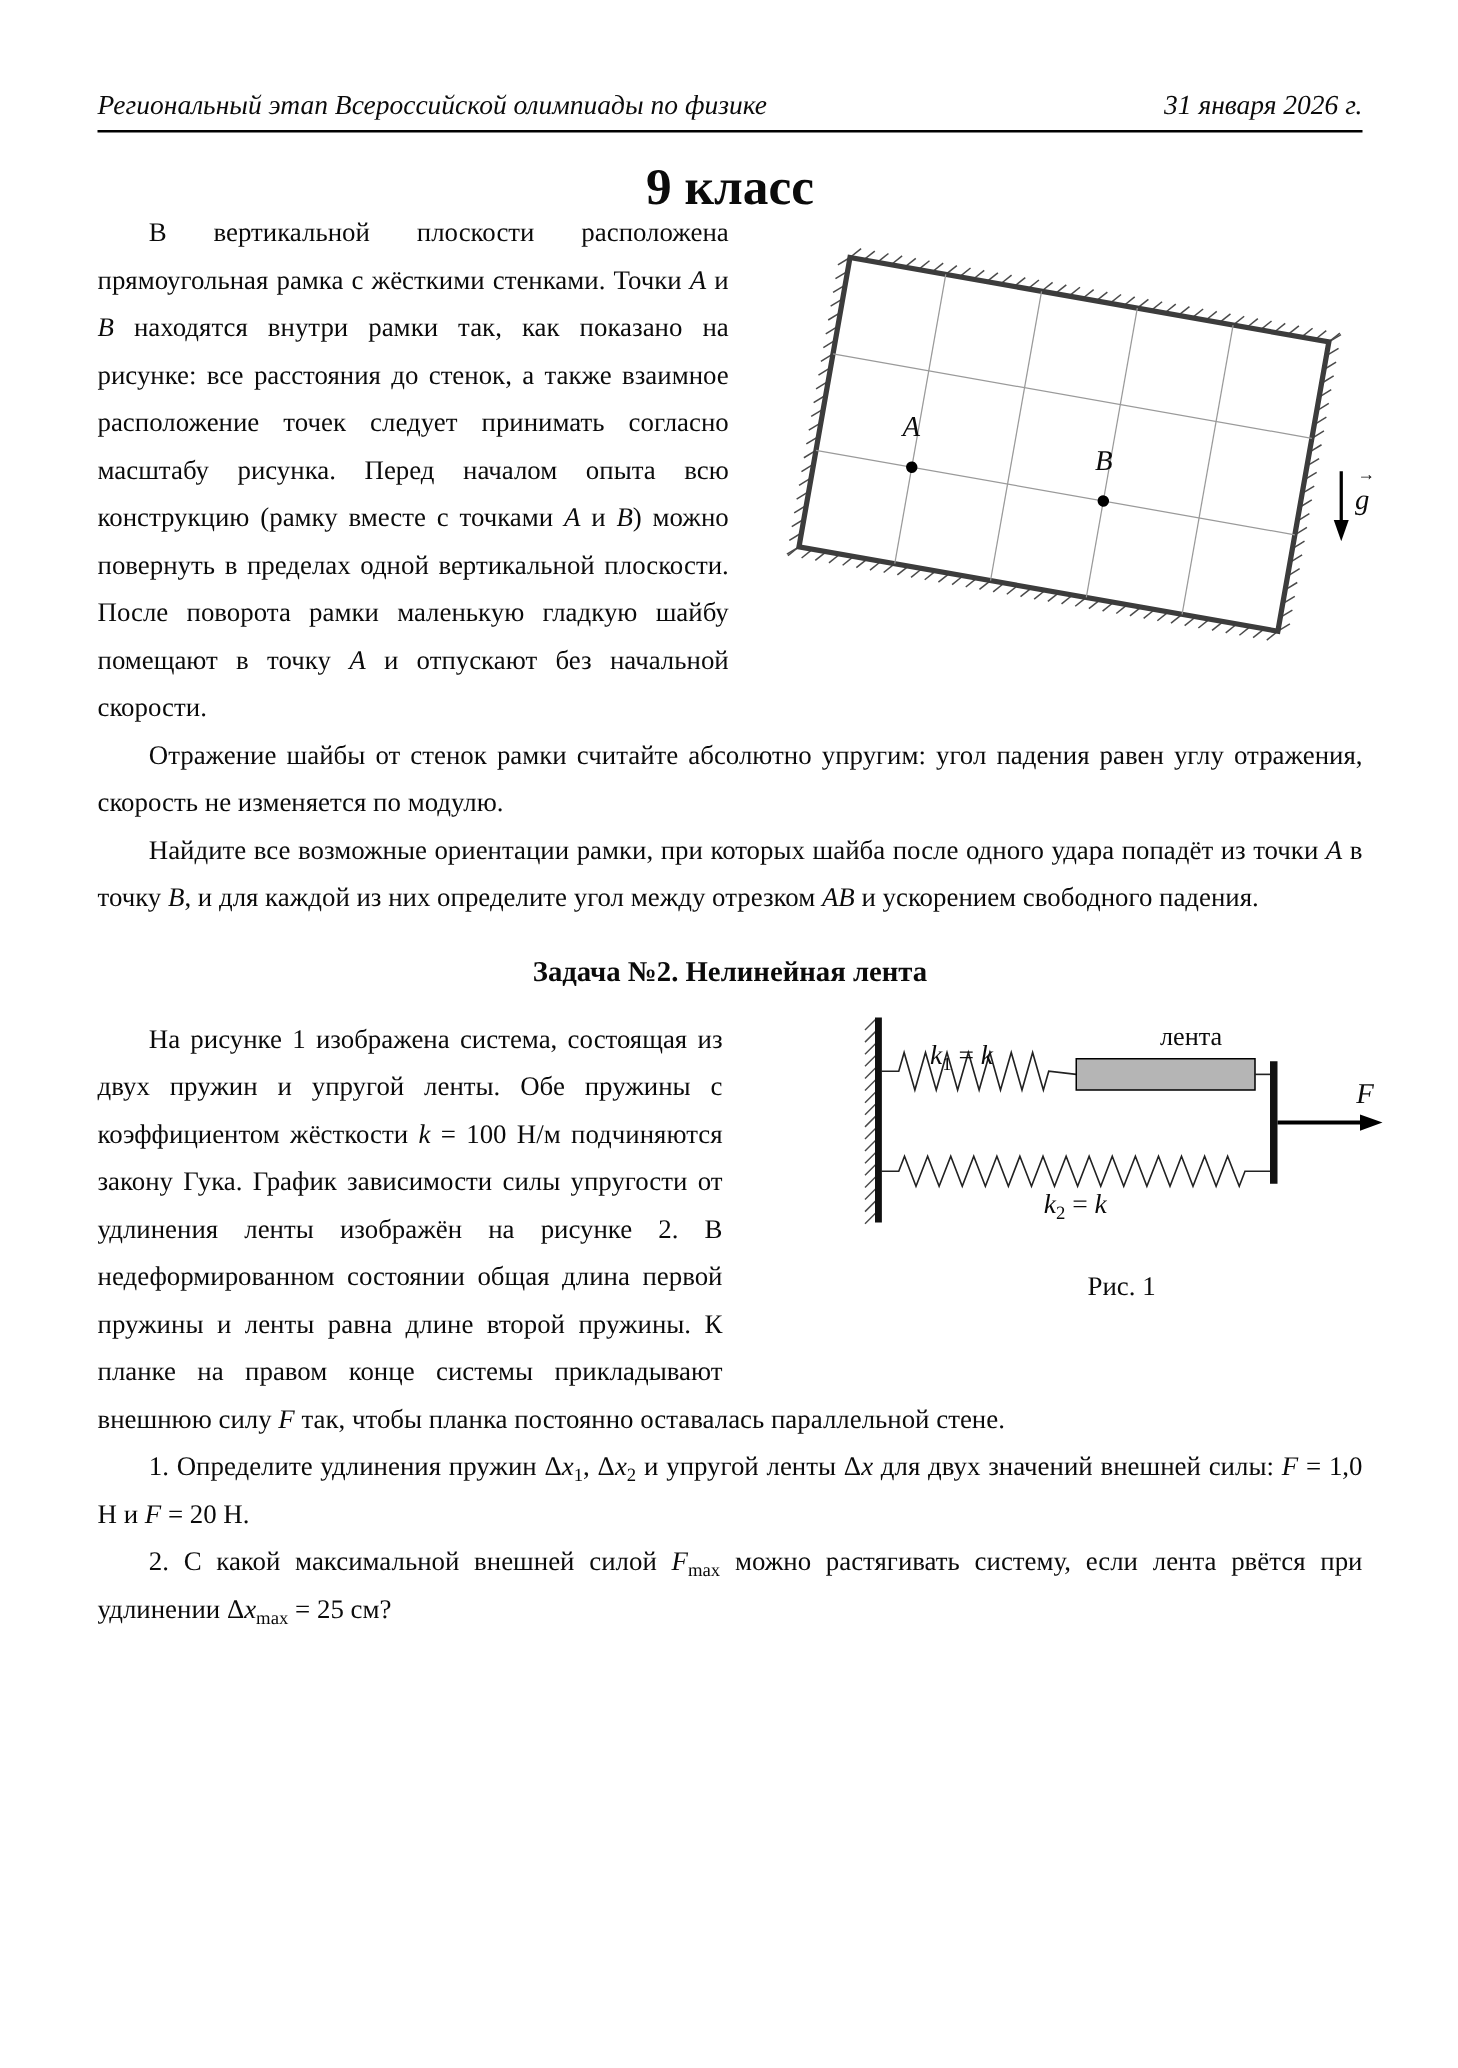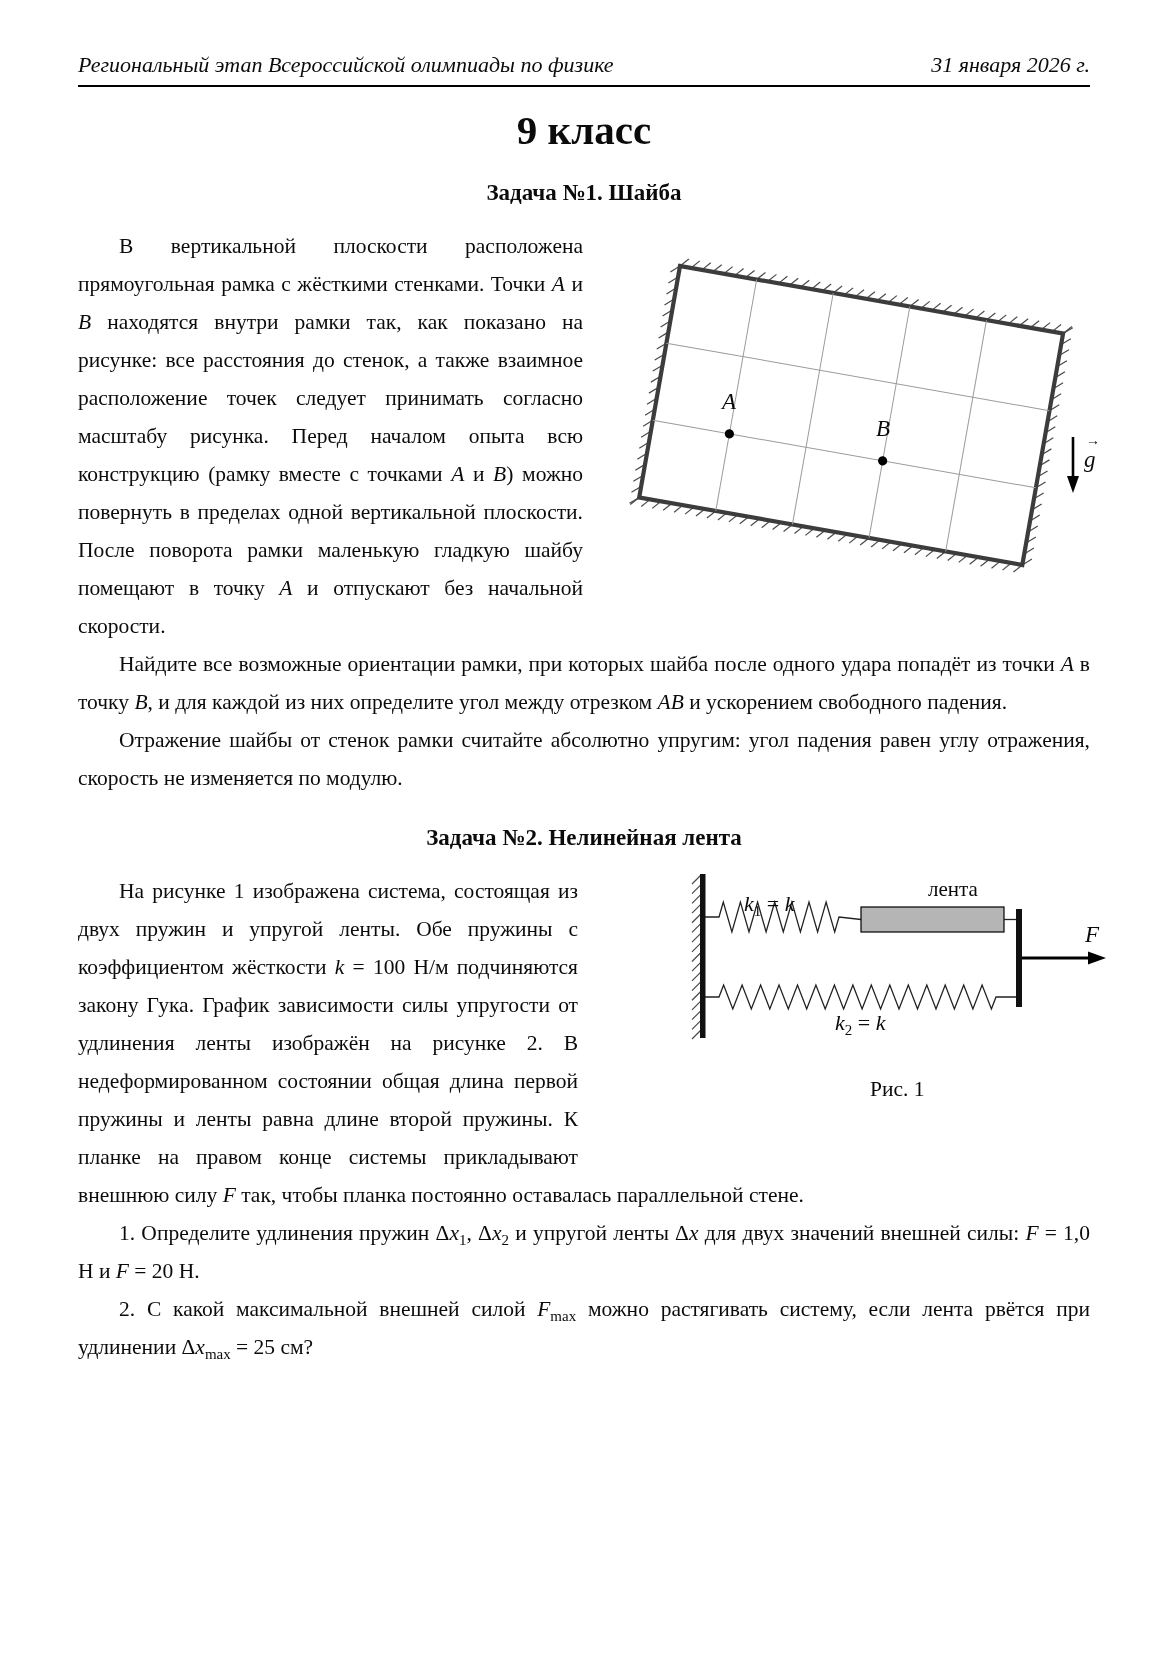--- a/index.html
+++ b/index.html
@@ -1,21 +1,21 @@
 <!DOCTYPE html>
 <html><head>
 <meta charset="utf-8">
 <style>
   html,body{margin:0;padding:0;background:#fff;}
   .page{position:relative;width:1166px;height:1654px;background:#ffffff;color:#0b0b0b;
         font-family:"Liberation Serif", serif;overflow:hidden;}
   .content{padding:0 76px 0 78px;}
   
   .hdr{display:flex;justify-content:space-between;align-items:baseline;
-       padding-top:52px;font-size:22px;font-style:italic;}
+       padding-top:71px;font-size:22px;font-style:italic;}
   .rule{border-bottom:2.2px solid #000;margin-top:7px;}
   
   .grade{font-size:41px;font-weight:bold;text-align:center;margin-top:25px;line-height:36px;}
   .round{font-size:23px;font-weight:bold;text-align:center;margin-top:8px;line-height:27px;}
   .ph{font-size:23px;font-weight:bold;text-align:center;margin:31px 0 21px 0;line-height:27px;}
   .ph2{margin-top:27px;}
   
   .doc{font-size:21.5px;line-height:38px;text-align:justify;}
   .para{margin:0;}
   .indent{text-indent:41px;}
@@ -43,21 +43,20 @@
 
     <div class="hdr">
       <span>Региональный этап Всероссийской олимпиады по физике</span>
       <span>31 января 2026 г.</span>
     </div>
     <div class="rule"></div>
 
     <div class="grade">9 класс</div>
 
     <div>
-      <div class="ph">Задача №1. Шайба</div>
 
       <div class="doc">
         <div class="para indent">
           <span class="figfloat fig1">
             <svg width="520" height="380" viewBox="0 0 520 380">
               <g id="fig1-rot" transform="rotate(10 97 39)" stroke-linecap="butt">
                 <g id="fig1-hatch" stroke="#4a4a4a" stroke-width="1.2">
                     <line x1="97" y1="39" x2="104.5" y2="30.5"></line>
                     <line x1="108.11428571428571" y1="39" x2="115.61428571428571" y2="30.5"></line>
                     <line x1="119.22857142857143" y1="39" x2="126.72857142857143" y2="30.5"></line>
@@ -190,22 +189,22 @@
               <g>
                 <line x1="490" y1="210" x2="490" y2="252" stroke="#000" stroke-width="2.6"></line>
                 <polygon points="490,266 484,249 496,249" fill="#000"></polygon>
               </g>
             </svg>
             <span class="flabel ctr" style="left:146px;top:162px;"><span class="it">A</span></span>
             <span class="flabel ctr" style="left:300px;top:189px;"><span class="it">B</span></span>
             <span class="flabel" style="left:501px;top:220px;"><span class="it vec"><span class="vec-arr">→</span><span>g</span></span></span>
           </span><span><span>В вертикальной плоскости расположена прямоугольная рамка с жёсткими стенками. Точки </span><span class="it">A</span><span> и </span><span class="it">B</span><span> находятся внутри рамки так, как показано на рисунке: все расстояния до стенок, а также взаимное расположение точек следует принимать согласно масштабу рисунка. Перед началом опыта всю конструкцию (рамку вместе с точками </span><span class="it">A</span><span> и </span><span class="it">B</span><span>) можно повернуть в пределах одной вертикальной плоскости. После поворота рамки маленькую гладкую шайбу помещают в точку </span><span class="it">A</span><span> и отпускают без начальной скорости.</span></span>
         </div>
+        <div class="para indent"><span>Отражение шайбы от стенок рамки считайте абсолютно упругим: угол падения равен углу отражения, скорость не изменяется по модулю.</span></div>
         <div class="para indent"><span>Найдите все возможные ориентации рамки, при которых шайба после одного удара попадёт из точки </span><span class="it">A</span><span> в точку </span><span class="it">B</span><span>, и для каждой из них определите угол между отрезком </span><span class="it">AB</span><span> и ускорением свободного падения.</span></div>
-        <div class="para indent"><span>Отражение шайбы от стенок рамки считайте абсолютно упругим: угол падения равен углу отражения, скорость не изменяется по модулю.</span></div>
       </div>
     </div>
 
     <div>
       <div class="ph ph2">Задача №2. Нелинейная лента</div>
 
       <div class="doc">
         <div class="para indent">
           <span class="figfloat fig2">
             <span class="fig2-inner">

